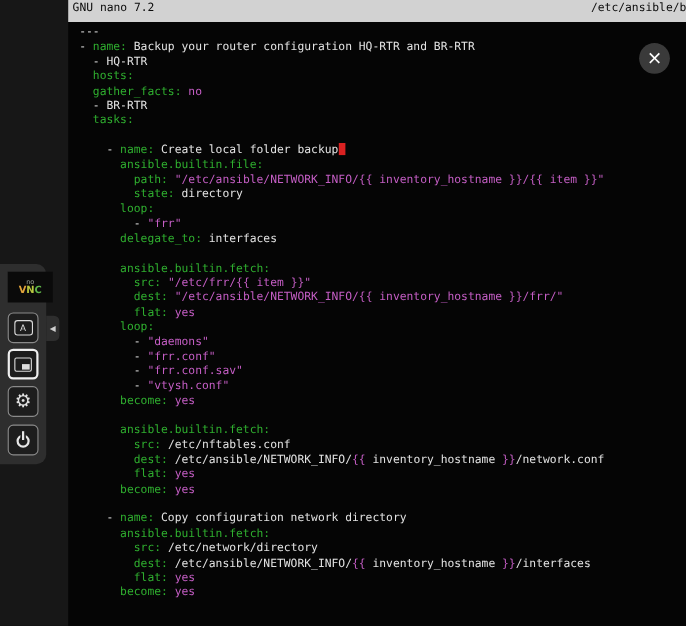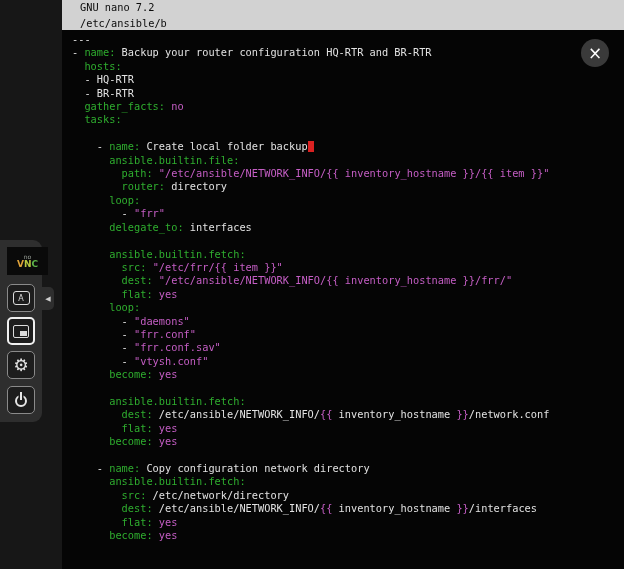--- a/index.html
+++ b/index.html
@@ -38,24 +38,24 @@
                      background:#e6e6e6; box-shadow:0 0 0 1.5px #1d1d1d; }
 
   .vnc-handle { position:absolute; left:42px; top:287px; width:12px; height:23px;
                 background:#2e2e2e; border-radius:0 5px 5px 0; display:flex;
                 align-items:center; justify-content:center; cursor:pointer; }
   .vnc-handle span { font-size:7px; color:#cfcfcf; font-family:"DejaVu Sans", sans-serif; }
 
   
   .terminal { position:absolute; left:62px; top:0; width:562px; height:569px;
               background:var(--c-bg,#050505); }
-  .titlebar { height:30px; background:var(--c-tbar,#d2d2d2); color:#0a0a0a;
+  .titlebar { height:20px; background:var(--c-tbar,#d2d2d2); color:#0a0a0a;
               font-size:10.3px; line-height:14px; display:flex;
               justify-content:space-between; white-space:pre; overflow:hidden;
-              padding-left:18px;flex-direction:column; }
+              padding-left:4px; }
   .code { padding:3px 0 0 10px; }
   .line { height:13.42px; font-size:10.3px; line-height:13.42px; white-space:pre;
           color:var(--c-text,#e2e2e2); }
   .k { color:var(--c-key,#2fae2f); }
   .s { color:var(--c-str,#c55ec5); }
   .p { color:var(--c-text,#e2e2e2); }
   .cursor { display:inline-block; width:6px; height:11px; vertical-align:-2px;
             background:var(--c-cursor,#da2121); }
 
   
@@ -97,46 +97,47 @@
   </div>
 
   <div class="terminal">
     <div class="titlebar">
       <span>GNU nano 7.2</span>
       <span>/etc/ansible/b</span>
     </div>
     <div class="code">
         <div class="line"><span class="p">---</span></div>
         <div class="line"><span class="p">- </span><span class="k">name:</span><span class="p"> Backup your router configuration HQ-RTR and BR-RTR</span></div>
+        <div class="line"><span class="p">  - HQ-RTR</span></div>
         <div class="line"><span class="p">  </span><span class="k">hosts:</span></div>
-        <div class="line"><span class="p">  - HQ-RTR</span></div>
+        <div class="line"><span class="p">  </span><span class="k">gather_facts:</span><span class="p"> </span><span class="s">no</span></div>
         <div class="line"><span class="p">  - BR-RTR</span></div>
-        <div class="line"><span class="p">  </span><span class="k">gather_facts:</span><span class="p"> </span><span class="s">no</span></div>
         <div class="line"><span class="p">  </span><span class="k">tasks:</span></div>
         <div class="line"></div>
         <div class="line"><span class="p">    - </span><span class="k">name:</span><span class="p"> Create local folder backup</span><span class="cursor"></span></div>
         <div class="line"><span class="p">      </span><span class="k">ansible.builtin.file:</span></div>
         <div class="line"><span class="p">        </span><span class="k">path:</span><span class="p"> </span><span class="s">"/etc/ansible/NETWORK_INFO/{{ inventory_hostname }}/{{ item }}"</span></div>
-        <div class="line"><span class="p">        </span><span class="k">router:</span><span class="p"> directory</span></div>
+        <div class="line"><span class="p">        </span><span class="k">state:</span><span class="p"> directory</span></div>
         <div class="line"><span class="p">      </span><span class="k">loop:</span></div>
         <div class="line"><span class="p">        - </span><span class="s">"frr"</span></div>
         <div class="line"><span class="p">      </span><span class="k">delegate_to:</span><span class="p"> interfaces</span></div>
         <div class="line"></div>
         <div class="line"><span class="p">      </span><span class="k">ansible.builtin.fetch:</span></div>
         <div class="line"><span class="p">        </span><span class="k">src:</span><span class="p"> </span><span class="s">"/etc/frr/{{ item }}"</span></div>
         <div class="line"><span class="p">        </span><span class="k">dest:</span><span class="p"> </span><span class="s">"/etc/ansible/NETWORK_INFO/{{ inventory_hostname }}/frr/"</span></div>
         <div class="line"><span class="p">        </span><span class="k">flat:</span><span class="p"> </span><span class="s">yes</span></div>
         <div class="line"><span class="p">      </span><span class="k">loop:</span></div>
         <div class="line"><span class="p">        - </span><span class="s">"daemons"</span></div>
         <div class="line"><span class="p">        - </span><span class="s">"frr.conf"</span></div>
         <div class="line"><span class="p">        - </span><span class="s">"frr.conf.sav"</span></div>
         <div class="line"><span class="p">        - </span><span class="s">"vtysh.conf"</span></div>
         <div class="line"><span class="p">      </span><span class="k">become:</span><span class="p"> </span><span class="s">yes</span></div>
         <div class="line"></div>
         <div class="line"><span class="p">      </span><span class="k">ansible.builtin.fetch:</span></div>
+        <div class="line"><span class="p">        </span><span class="k">src:</span><span class="p"> /etc/nftables.conf</span></div>
         <div class="line"><span class="p">        </span><span class="k">dest:</span><span class="p"> /etc/ansible/NETWORK_INFO/</span><span class="s">{{</span><span class="p"> inventory_hostname </span><span class="s">}}</span><span class="p">/network.conf</span></div>
         <div class="line"><span class="p">        </span><span class="k">flat:</span><span class="p"> </span><span class="s">yes</span></div>
         <div class="line"><span class="p">      </span><span class="k">become:</span><span class="p"> </span><span class="s">yes</span></div>
         <div class="line"></div>
         <div class="line"><span class="p">    - </span><span class="k">name:</span><span class="p"> Copy configuration network directory</span></div>
         <div class="line"><span class="p">      </span><span class="k">ansible.builtin.fetch:</span></div>
         <div class="line"><span class="p">        </span><span class="k">src:</span><span class="p"> /etc/network/directory</span></div>
         <div class="line"><span class="p">        </span><span class="k">dest:</span><span class="p"> /etc/ansible/NETWORK_INFO/</span><span class="s">{{</span><span class="p"> inventory_hostname </span><span class="s">}}</span><span class="p">/interfaces</span></div>
         <div class="line"><span class="p">        </span><span class="k">flat:</span><span class="p"> </span><span class="s">yes</span></div>
         <div class="line"><span class="p">      </span><span class="k">become:</span><span class="p"> </span><span class="s">yes</span></div>

